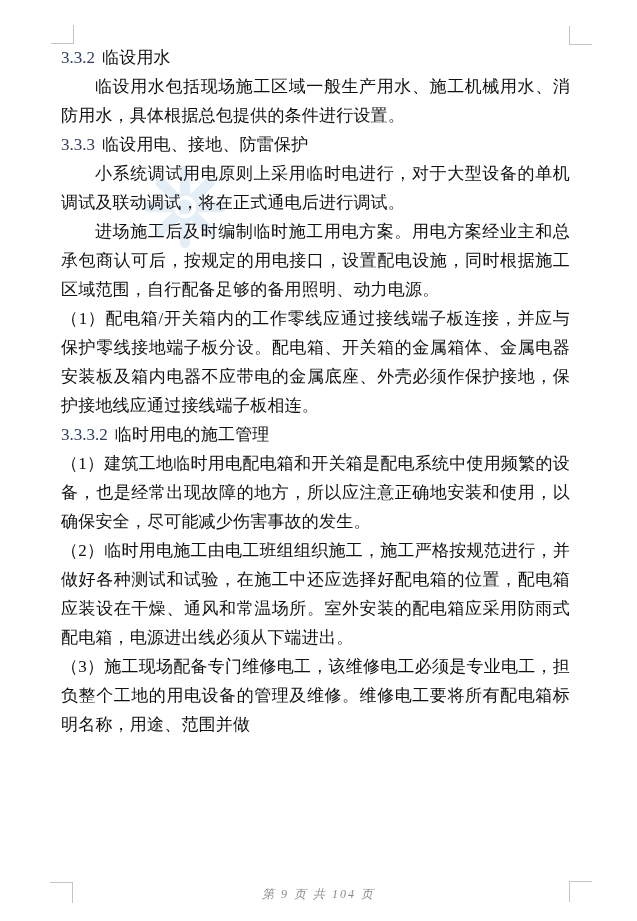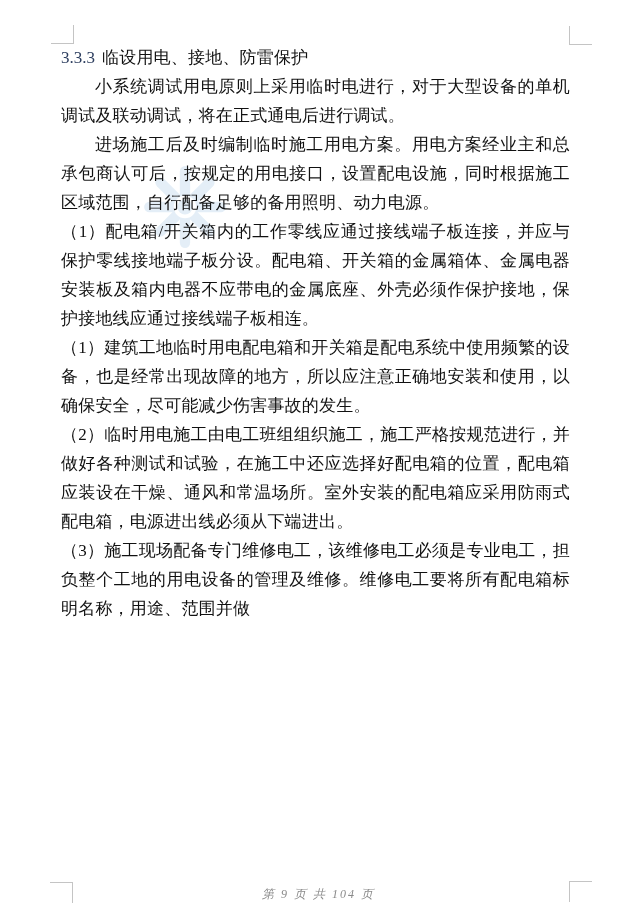--- a/index.html
+++ b/index.html
@@ -75,33 +75,36 @@
       <line x1="50" y1="50" x2="76" y2="24"></line>
       <line x1="50" y1="50" x2="24" y2="76"></line>
       <line x1="50" y1="50" x2="76" y2="76"></line>
     </g>
     <circle cx="50" cy="50" r="12" fill="#ffffff"></circle>
     <circle cx="50" cy="50" r="8" fill="#cfe1f1"></circle>
   </svg>
 
   <div class="textarea">
 
+    <p class="heading"><span class="hnum">3.3.2</span><span class="htitle">临设用水</span></p>
 
+    <p class="para indent">临设用水包括现场施工区域一般生产用水、施工机械用水、消防用水，具体根据总包提供的条件进行设置。</p>
 
     <p class="heading"><span class="hnum">3.3.3</span><span class="htitle">临设用电、接地、防雷保护</span></p>
 
 
     <p class="para indent">小系统调试用电原则上采用临时电进行，对于大型设备的单机调试及联动调试，将在正式通电后进行调试。</p>
 
     <p class="para indent">进场施工后及时编制临时施工用电方案。用电方案经业主和总承包商认可后，按规定的用电接口，设置配电设施，同时根据施工区域范围，自行配备足够的备用照明、动力电源。</p>
 
 
     <p class="para">（1）配电箱/开关箱内的工作零线应通过接线端子板连接，并应与保护零线接地端子板分设。配电箱、开关箱的金属箱体、金属电器安装板及箱内电器不应带电的金属底座、外壳必须作保护接地，保护接地线应通过接线端子板相连。</p>
 
 
+    <p class="heading"><span class="hnum">3.3.3.2</span><span class="htitle">临时用电的施工管理</span></p>
 
     <p class="para">（1）建筑工地临时用电配电箱和开关箱是配电系统中使用频繁的设备，也是经常出现故障的地方，所以应注意正确地安装和使用，以确保安全，尽可能减少伤害事故的发生。</p>
 
     <p class="para">（2）临时用电施工由电工班组组织施工，施工严格按规范进行，并做好各种测试和试验，在施工中还应选择好配电箱的位置，配电箱应装设在干燥、通风和常温场所。室外安装的配电箱应采用防雨式配电箱，电源进出线必须从下端进出。</p>
 
     <p class="para">（3）施工现场配备专门维修电工，该维修电工必须是专业电工，担负整个工地的用电设备的管理及维修。维修电工要将所有配电箱标明名称，用途、范围并做</p>
 
   </div>
 
   <div class="footer">第 9 页 共 104 页</div>

